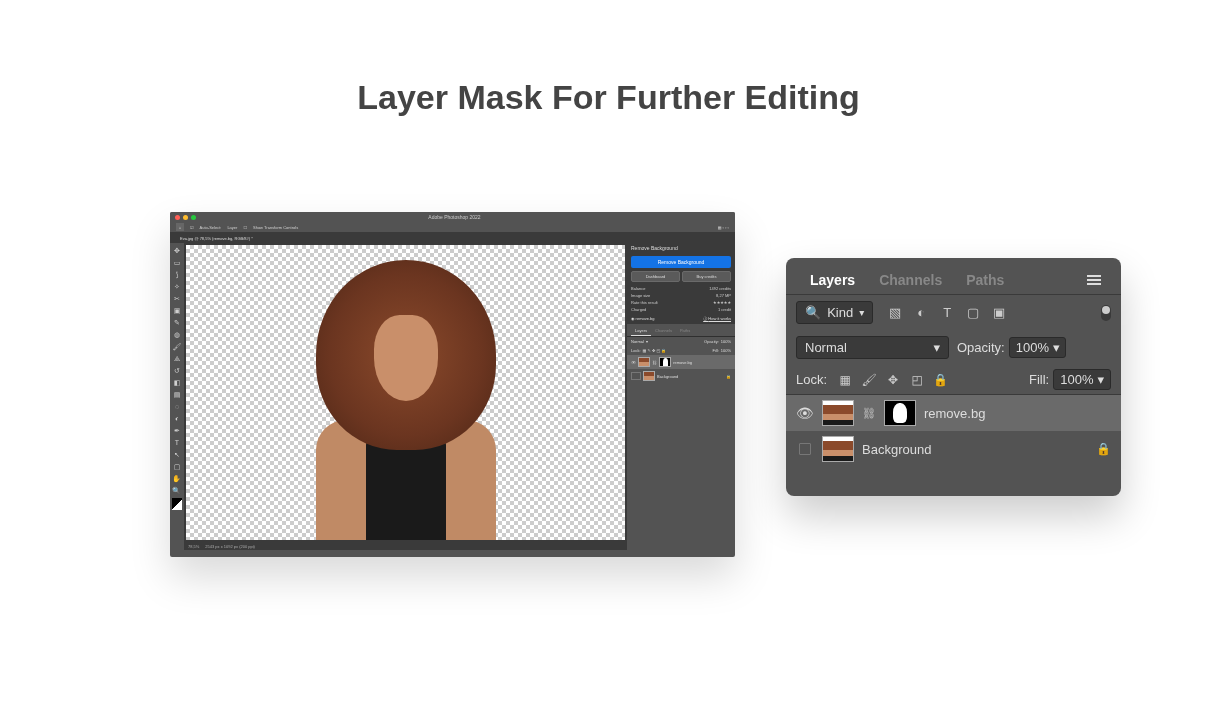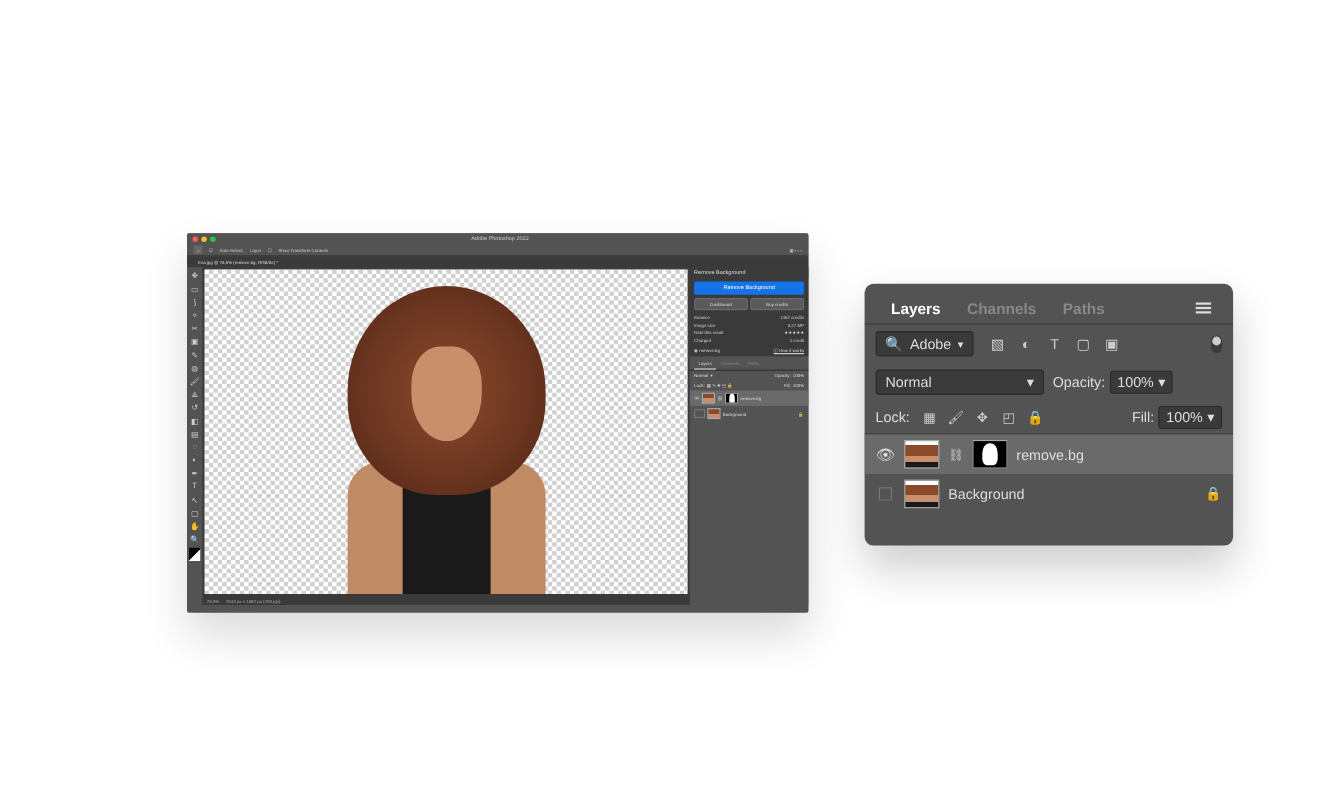--- a/index.html
+++ b/index.html
@@ -75,20 +75,21 @@
 .lp-thumb.mask{background:#000;position:relative}
 .lp-thumb.mask::after{content:"";position:absolute;left:8px;top:2px;width:14px;height:20px;background:#fff;border-radius:45% 45% 30% 30%}
 .lp-link{font-size:11px;color:#ccc}
 .lp-name{font-size:13px}
 .lp-lock{margin-left:auto;font-size:12px;color:#bbb}
 </style>
 </head>
 <body>
 
 <div class="page">
+  <div class="title">Layer Mask For Further Editing</div>
 
   <div class="ps-window">
     <div class="ps-titlebar">
       <div class="tl-dot d-red"></div>
       <div class="tl-dot d-yel"></div>
       <div class="tl-dot d-grn"></div>
       <div class="ps-titlebar-text">Adobe Photoshop 2022</div>
     </div>
     <div class="ps-options">
       <div class="home">⌂</div>
@@ -212,21 +213,21 @@
   <div class="layers-panel">
     <div class="lp-tabs">
       <div class="lp-tab active">Layers</div>
       <div class="lp-tab">Channels</div>
       <div class="lp-tab">Paths</div>
       <div class="lp-menu"><span class="lp-menu-icon"></span></div>
     </div>
     <div class="lp-row">
       <div class="lp-kind">
         <span>🔍</span>
-        <span>Adobe</span>
+        <span>Kind</span>
         <span class="chev">▾</span>
       </div>
       <div class="lp-filter-icons">
         <div class="fi">▧</div>
         <div class="fi">◐</div>
         <div class="fi">T</div>
         <div class="fi">▢</div>
         <div class="fi">▣</div>
       </div>
       <div class="lp-toggle"></div>

